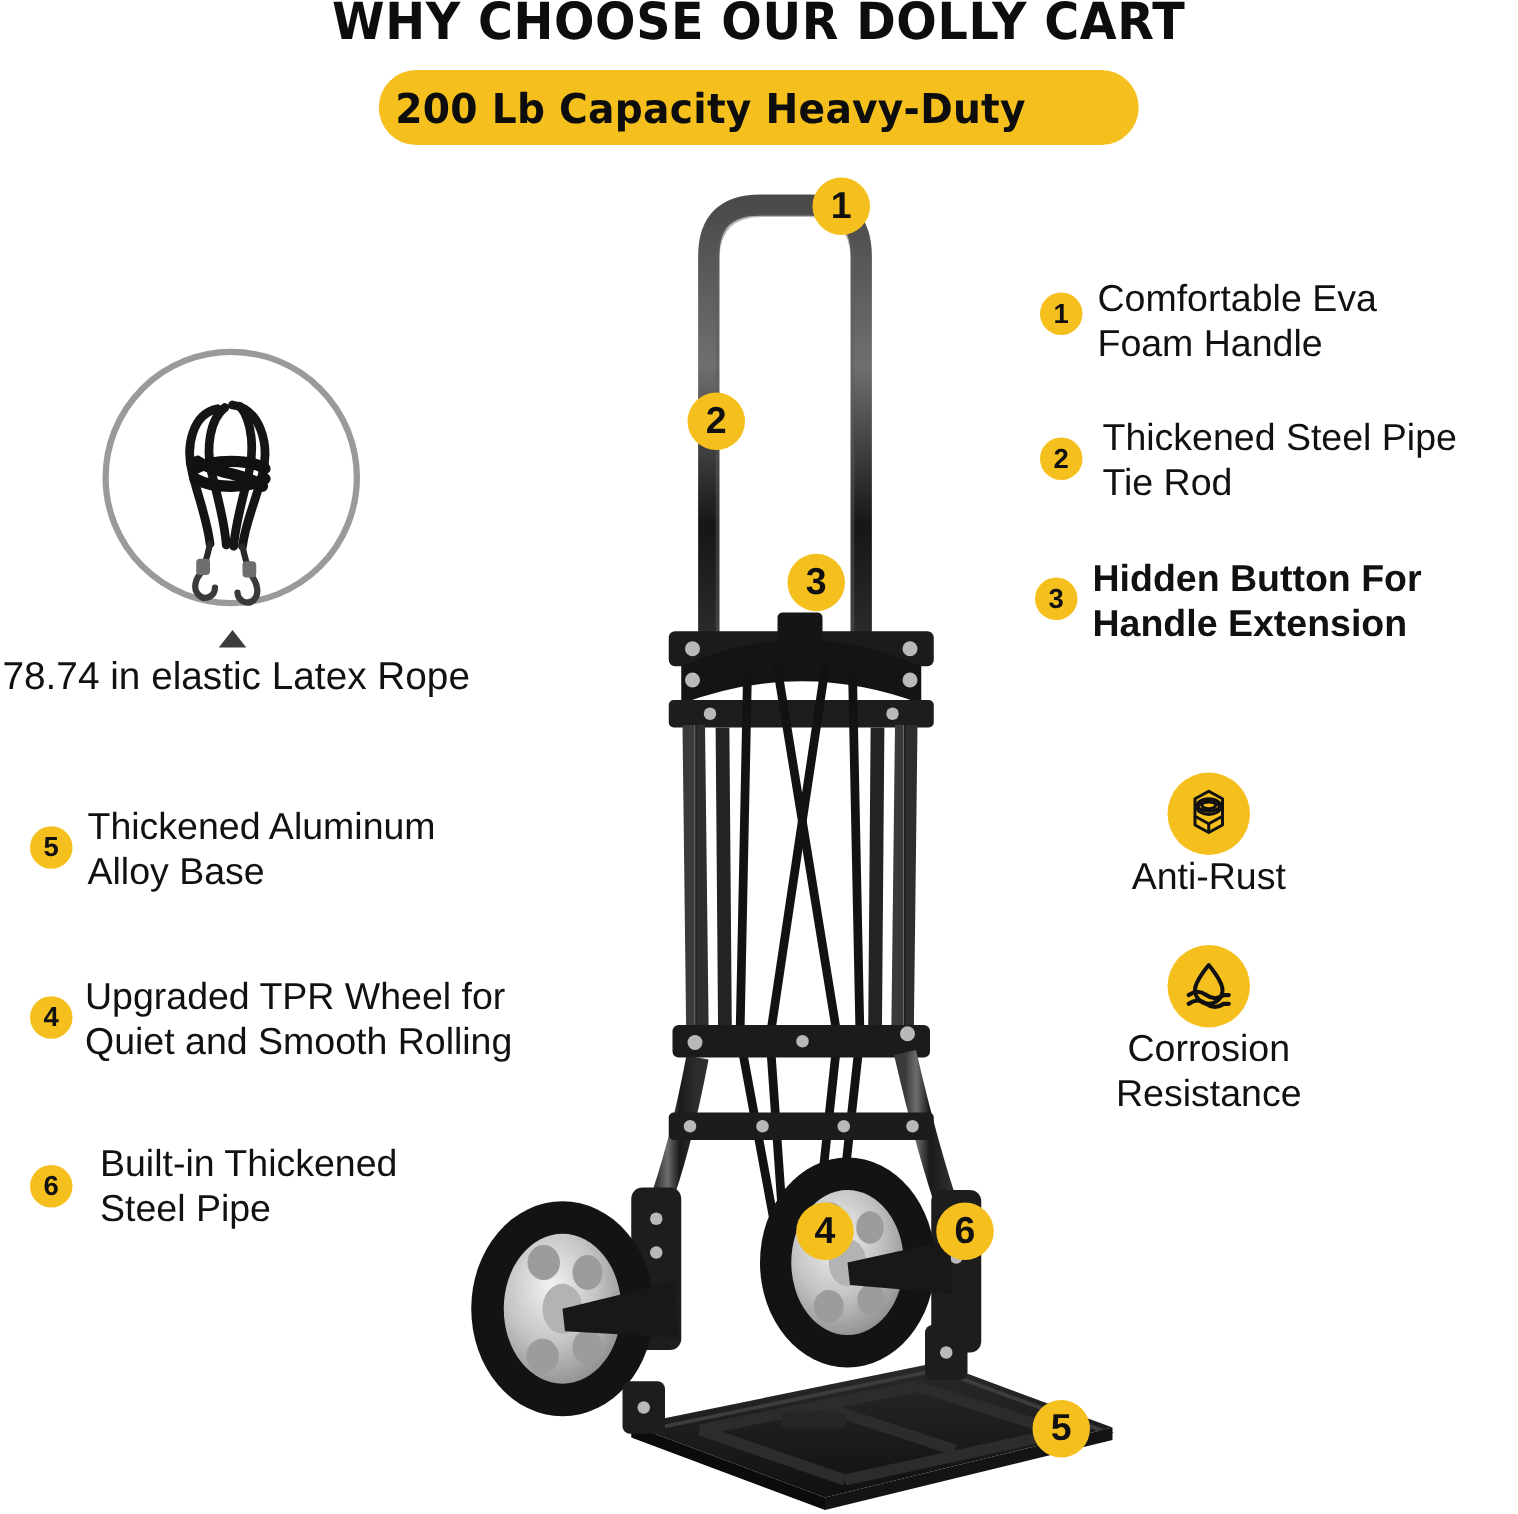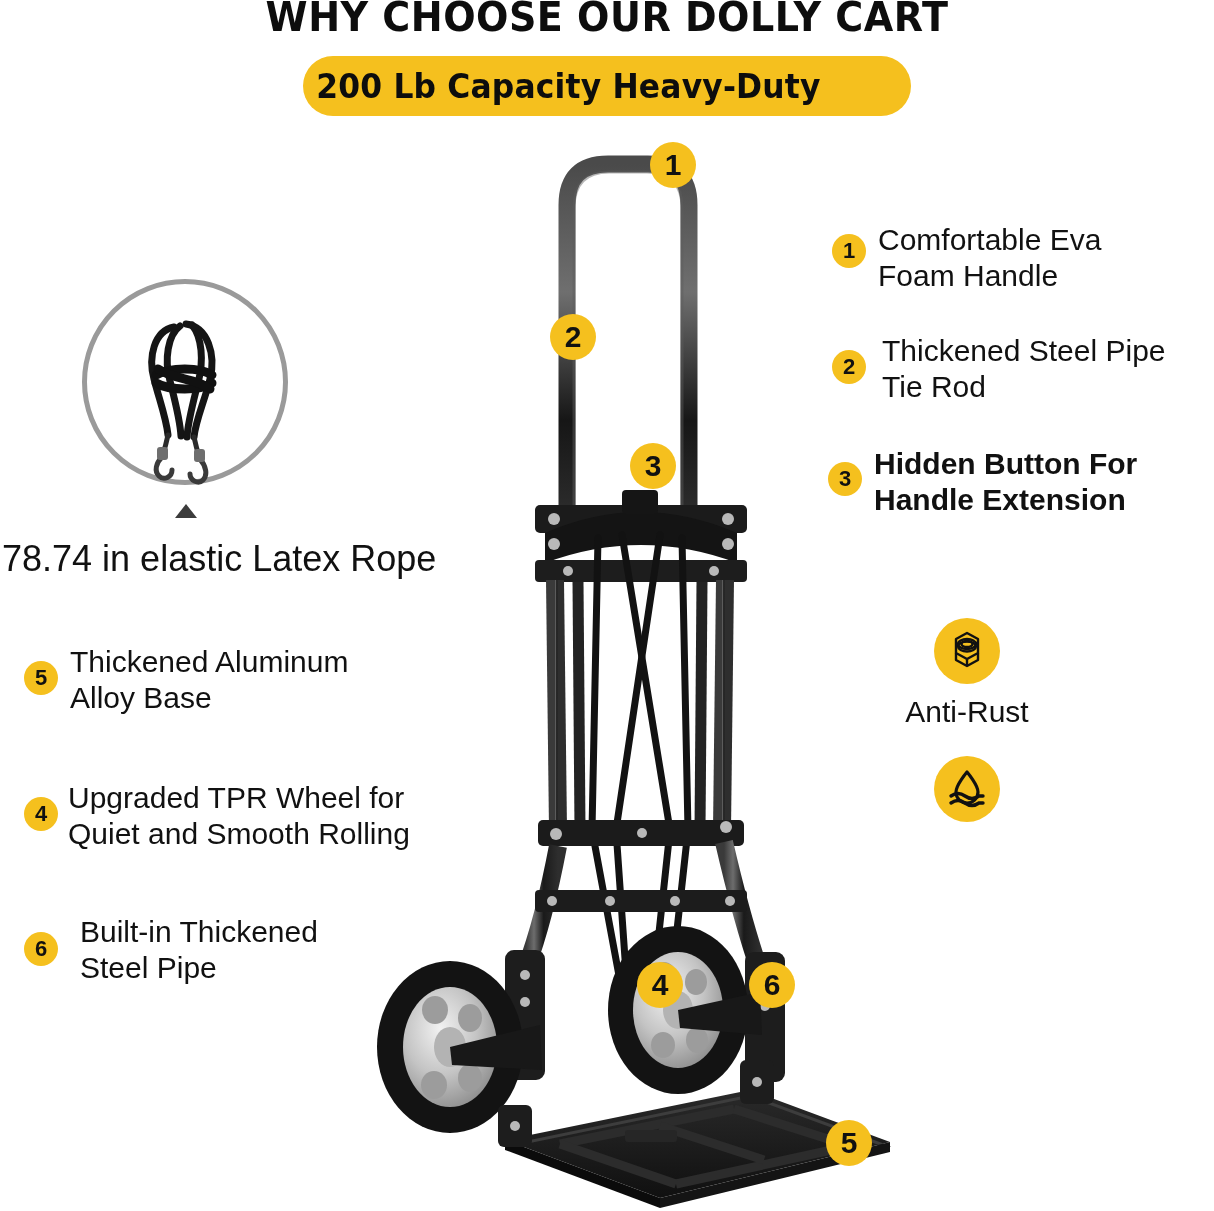--- a/index.html
+++ b/index.html
@@ -106,23 +106,23 @@
     left: 175px;
     top: 504px;
     width: 0; height: 0;
     border-left: 11px solid transparent;
     border-right: 11px solid transparent;
     border-bottom: 14px solid #3c3c3c;
   }
   #rope-caption {
     position: absolute;
     left: 2px;
-    top: 540px;
+    top: 522px;
     width: 440px;
-    font-size: 36px;
+    font-size: 31px;
     line-height: 38px;
     color: #111111;
   }
 
   
   .feature-icon-block {
     position: absolute;
     width: 230px;
     text-align: center;
   }
@@ -130,21 +130,20 @@
     width: 66px;
     height: 66px;
     border-radius: 50%;
     background: #F5C01E;
     margin: 0 auto;
     display: flex;
     align-items: center;
     justify-content: center;
   }
   .feature-icon-label {
-    margin-top: 10px;
     font-size: 30px;
     line-height: 36px;
     color: #111111;
     white-space: pre-line;
   }
 
   
   #cart { position: absolute; left: 330px; top: 130px; width: 620px; height: 1081px; }
   #cart svg { display: block; }
 </style>
@@ -384,13 +383,15 @@
 <div class="feature-icon-block" style="left:852px; top:756px;">
   <div class="feature-icon-circle">
     <svg width="44" height="44" viewBox="0 0 44 44">
       <path d="M22 5 C22 5 33 18 33 25 C33 31.2 28.1 36 22 36 C15.9 36 11 31.2 11 25 C11 18 22 5 22 5 Z" fill="none" stroke="#111111" stroke-width="3.2" stroke-linejoin="round"></path>
       <g fill="none" stroke="#111111" stroke-width="3.4" stroke-linecap="round">
         <path d="M6 29 C11 25.4 15 25.4 20 29 C25 32.6 29 32.6 34 29 L38 29"></path>
         <path d="M6 36 C11 32.4 15 32.4 20 36 C25 39.6 29 39.6 34 36 L38 36"></path>
       </g>
     </svg>
   </div>
+  <div class="feature-icon-label">Corrosion
+Resistance</div>
 </div>
 
 </body></html>

